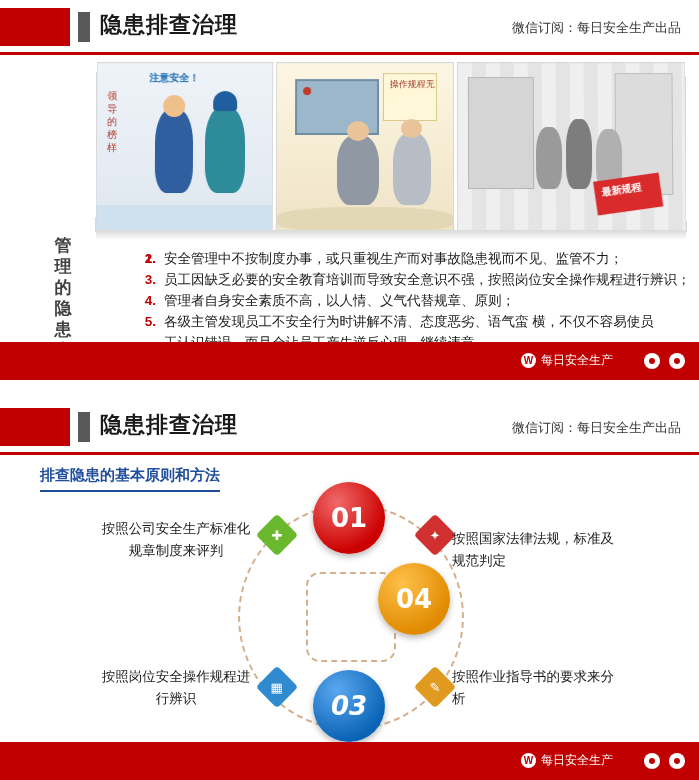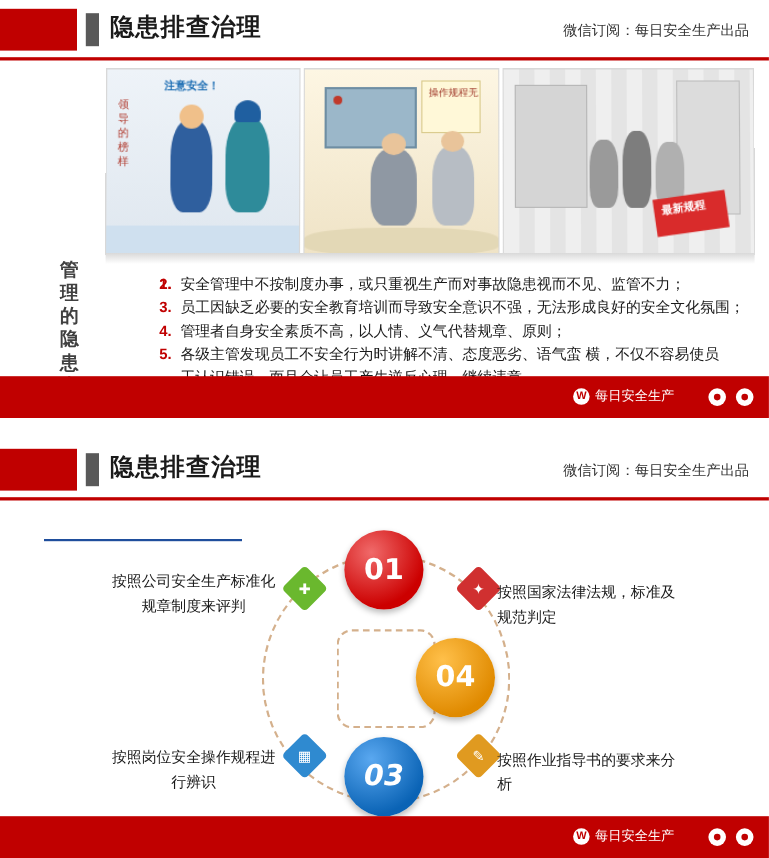--- a/index.html
+++ b/index.html
@@ -259,21 +259,21 @@
     align-items: center;
     justify-content: center;
     color: #ffffff;
     font-size: 26px;
     font-weight: bold;
     font-family: "DejaVu Sans", sans-serif;
     box-shadow: 0 3px 6px rgba(0,0,0,.28);
   }
   .b01 { left: 313px; top: -18px; background: radial-gradient(circle at 34% 28%, #f06a6a, #cc0000 70%); }
   .b02 { left: 248px; top: 80px; background: radial-gradient(circle at 34% 28%, #7fe04a, #2fa206 72%); }
-  .b04 { left: 378px; top: 80px; background: radial-gradient(circle at 34% 28%, #ffc04a, #e08a00 72%); }
+  .b04 { left: 378px; top: 63px; background: radial-gradient(circle at 34% 28%, #ffc04a, #e08a00 72%); }
   .b03 { left: 313px; top: 170px; background: radial-gradient(circle at 34% 28%, #5aa8f0, #0a63b5 72%); font-style: italic; }
 
   .badge {
     position: absolute;
     width: 30px; height: 30px;
     transform: rotate(45deg);
     display: flex;
     align-items: center;
     justify-content: center;
     border-radius: 4px;
@@ -290,22 +290,22 @@
   .bg-orange{ background: #e09a20; left: 420px; top: 172px; }
 
   .cap {
     position: absolute;
     font-size: 13.5px;
     line-height: 22px;
     color: #1a1a1a;
   }
   .cap-tl { left: 100px; top: 18px; width: 152px; text-align: center; }
   .cap-tr { left: 452px; top: 28px; width: 170px; text-align: left; }
-  .cap-bl { left: 100px; top: 166px; width: 152px; text-align: center; margin-top: 12px; }
-  .cap-br { left: 452px; top: 180px; width: 170px; text-align: left; }
+  .cap-bl { left: 100px; top: 166px; width: 152px; text-align: center; }
+  .cap-br { left: 452px; top: 166px; width: 170px; text-align: left; }
 </style>
 </head>
 <body>
 
 <div class="deck">
 
   <div class="slide">
     <div class="hdr">
       <div class="hdr-red"></div>
       <div class="hdr-gray"></div>
@@ -360,21 +360,21 @@
     <ul class="list">
       <li>
         <span class="num">1.</span>
       </li>
       <li>
         <span class="num">2.</span>
         <span>安全管理中不按制度办事，或只重视生产而对事故隐患视而不见、监管不力；</span>
       </li>
       <li>
         <span class="num">3.</span>
-        <span>员工因缺乏必要的安全教育培训而导致安全意识不强，无法形成良好的安全文化氛围；</span>
+        <span>员工因缺乏必要的安全教育培训而导致安全意识不强，按照岗位安全操作规程进行辨识；</span>
       </li>
       <li>
         <span class="num">4.</span>
         <span>管理者自身安全素质不高，以人情、义气代替规章、原则；</span>
       </li>
       <li>
         <span class="num">5.</span>
         <span>各级主管发现员工不安全行为时讲解不清、态度恶劣、语气蛮    横，不仅不容易使员</span>
         <span class="wrapline">工认识错误，而且会让员工产生逆反心理，继续违章。</span>
       </li>
@@ -398,20 +398,21 @@
 
   <div class="slide">
     <div class="hdr">
       <div class="hdr-red"></div>
       <div class="hdr-gray"></div>
       <div class="hdr-title">隐患排查治理</div>
       <div class="hdr-sub">微信订阅：每日安全生产出品</div>
       <div class="hdr-rule"></div>
     </div>
 
+    <div class="s2-sub">排查隐患的基本原则和方法</div>
     <div class="s2-rule2"></div>
 
     <div class="diagram">
       <div class="dash-ring"></div>
       <div class="dash-inner"></div>
 
       <div class="bubble b01">01</div>
       <div class="bubble b04">04</div>
       <div class="bubble b03">03</div>
 

